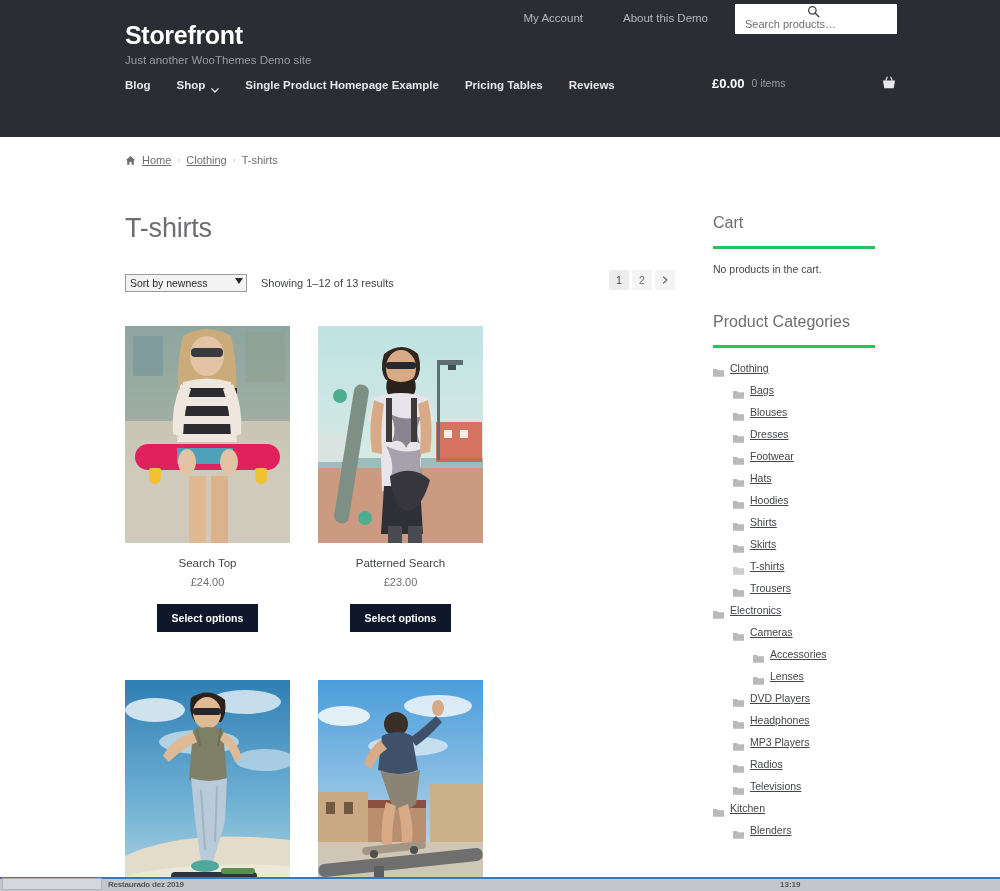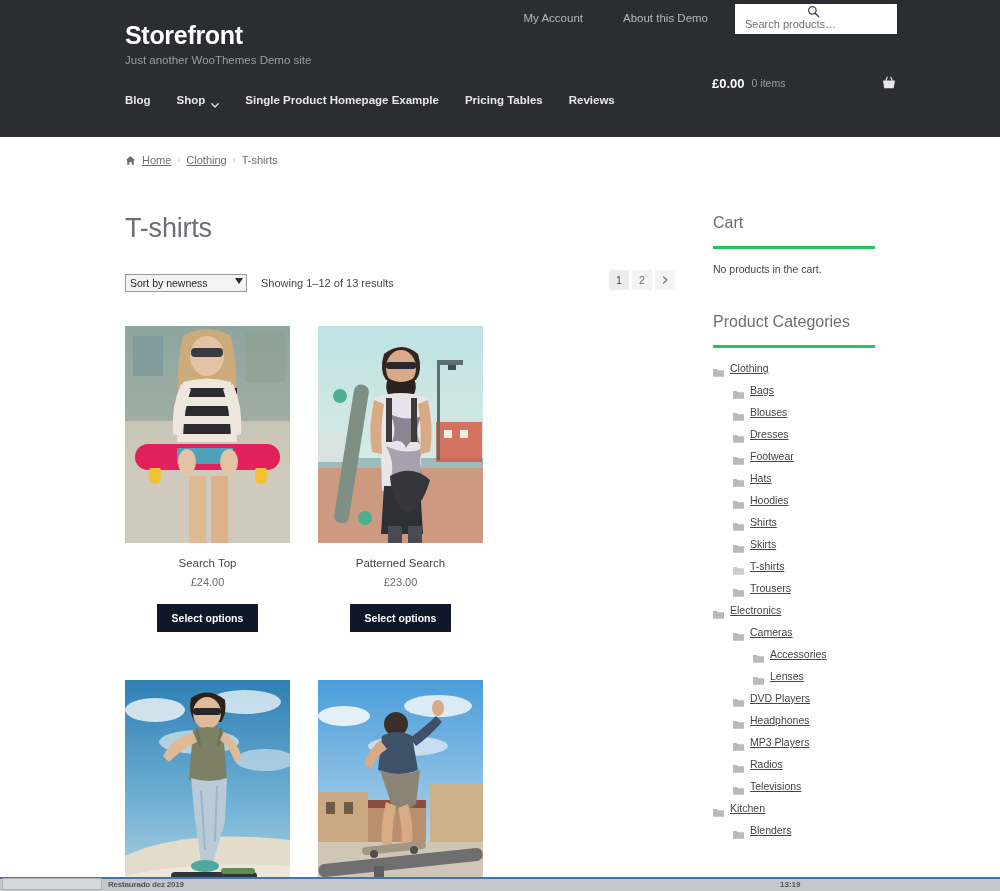--- a/index.html
+++ b/index.html
@@ -43,21 +43,21 @@
   .search-icon { width:13px; height:13px; flex:0 0 auto; margin-right:5px; }
   .search-input {
     border:0; outline:0; font-size:11px; color:#43454b;
     font-family:"Liberation Sans", sans-serif;
     width:100%; background:transparent;
   }
   .search-input::placeholder { color:#6d6e73; }
 
   
   .main-nav {
-    position:absolute; left:0; top:90px; width:750px;
+    position:absolute; left:0; top:75px; width:750px;
     display:flex; align-items:center;
   }
   .nav-list { display:flex; align-items:center; gap:0; list-style:none; margin:0; padding:0; }
   .nav-list li { margin-right:26px; }
   .nav-list a {
     color:#e7e7e9; text-decoration:none; font-size:11.5px; font-weight:bold;
     display:inline-flex; align-items:center; gap:6px;
   }
   .chevron { display:inline-block; width:8px; height:5px; }
   .cart-area {

